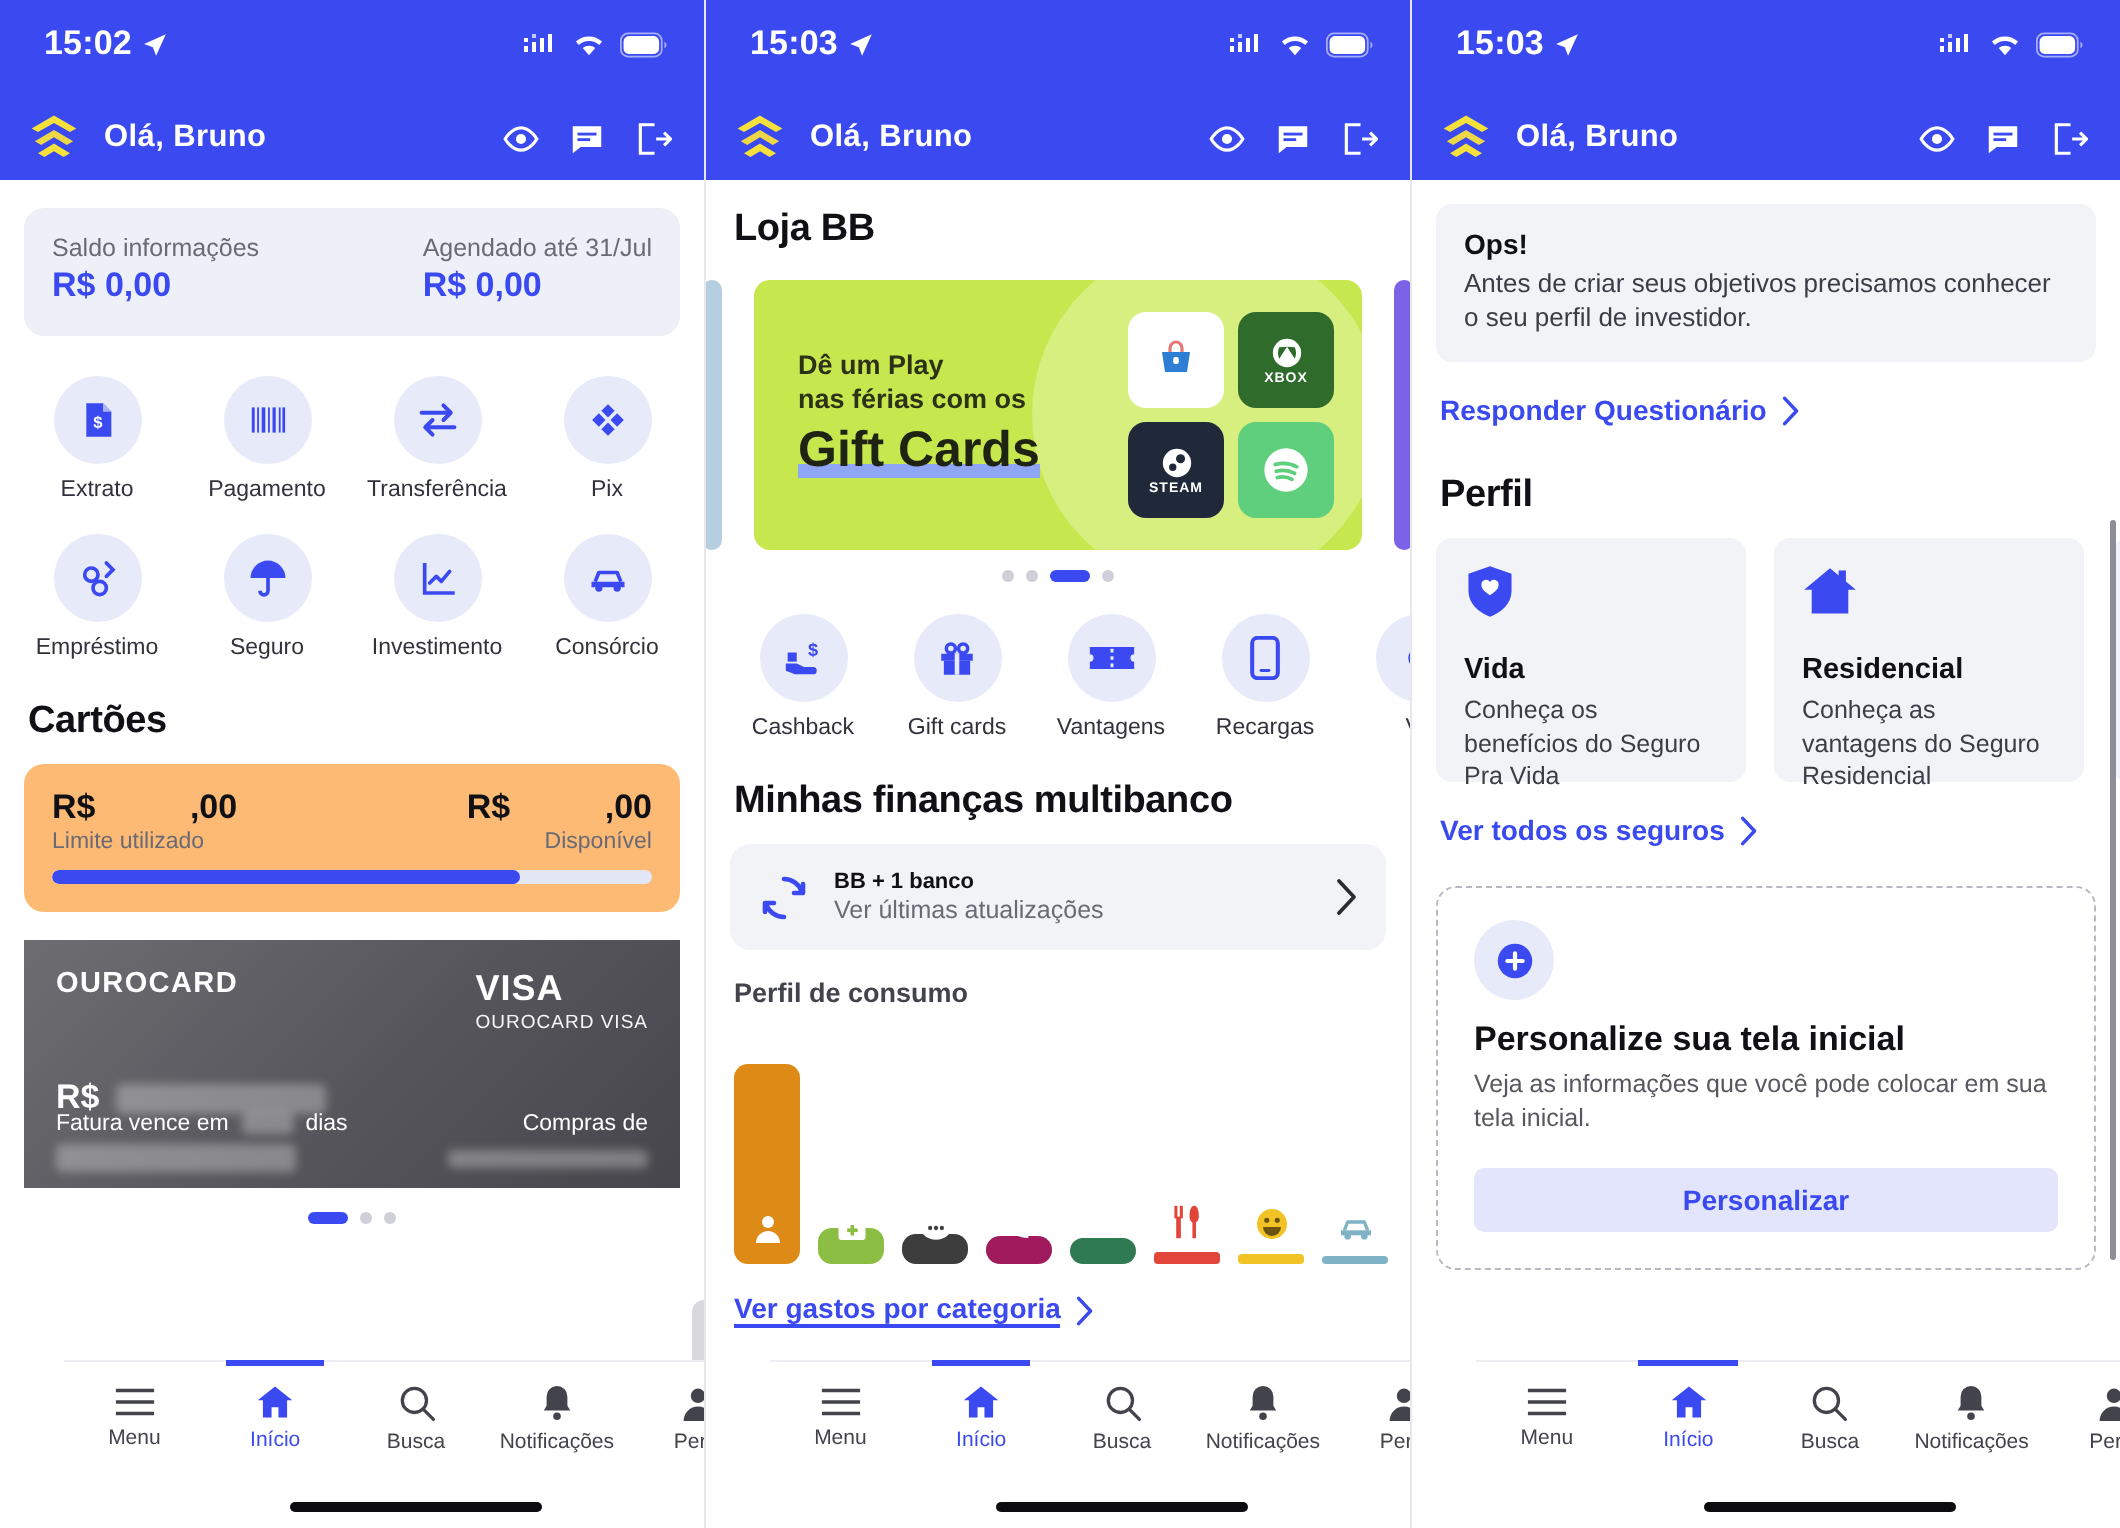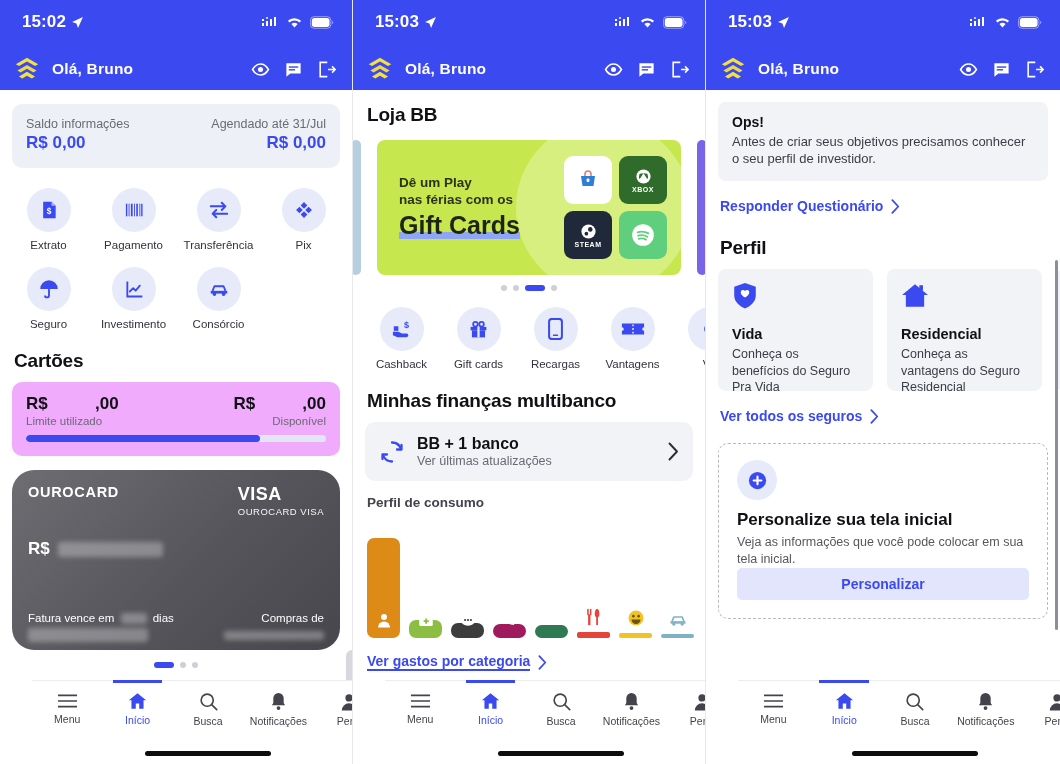--- a/index.html
+++ b/index.html
@@ -39,44 +39,44 @@
   .sec-title { font-size: 19px; font-weight: 700; color: #101015; letter-spacing: -.2px;}
   .pad { padding: 0 14px; }
 
   
   .balance {
     margin: 14px 12px 0; background: #eef0f8; border-radius: 10px;
     padding: 13px 14px 15px; display: flex; justify-content: space-between;
   }
   .bal-lbl { font-size: 12.5px; color: #6a6a75; }
   .bal-val { font-size: 17px; font-weight: 700; color: #3a49f0; margin-top: 2px;}
-  .r { text-align: right; }
+  .r { text-align: left; }
 
   
   .qgrid { display: grid; grid-template-columns: repeat(4,1fr); margin-top: 14px; padding: 0 6px;}
   .qitem { display: flex; flex-direction: column; align-items: center; gap: 7px; padding: 6px 0 10px;}
   .qcircle {
     width: 44px; height: 44px; border-radius: 50%;
     background: #e7eaf9; display: flex; align-items: center; justify-content: center;
   }
   .qlabel { font-size: 11.5px; color: #32323c; }
 
   
   .limit-card {
-    margin: 10px 12px 0; background: #f0abfc; border-radius: 10px; padding: 12px 14px 14px;
+    margin: 10px 12px 0; background: #fdba74; border-radius: 10px; padding: 12px 14px 14px;
   }
   .limit-row { display: flex; justify-content: space-between; align-items: baseline; }
   .limit-amt { font-size: 17px; font-weight: 700; color: #101015; white-space: pre;}
   .limit-sub { display: flex; justify-content: space-between; margin-top: 1px;}
   .limit-sub span { font-size: 11.5px; color: #6a6a75; }
   .pbar { margin-top: 8px; height: 7px; border-radius: 4px; background: #e3e6f5; overflow: hidden;}
   .pfill { height: 100%; background: #3a49f0; border-radius: 4px; }
 
   .credit-card {
-    margin: 14px 12px 0; height: 180px; border-radius: 22px;
+    margin: 14px 12px 0; height: 124px; border-radius: 0;
     background: linear-gradient(135deg,#6d6d72 0%, #55555b 55%, #46464c 100%);
     color: #fff; padding: 14px 16px; position: relative; overflow: hidden;
   }
   .cc-top { display: flex; justify-content: space-between; align-items: flex-start; }
   .cc-brandname { font-size: 14.5px; font-weight: 700; letter-spacing: .7px; }
   .cc-visa { font-size: 18px; font-weight: 700; letter-spacing: .5px;}
   .cc-platinum { font-size: 9.5px; letter-spacing: .5px; text-align: right; margin-top: 1px; opacity:.95}
   .cc-amt { font-size: 17px; font-weight: 700; margin-top: 22px; }
   .cc-bottom { position: absolute; left: 16px; right: 16px; bottom: 26px;
                display: flex; justify-content: space-between; font-size: 11.5px; }
@@ -111,21 +111,21 @@
   .t-steam { background: #20293a; }
   .t-spot { background: #5fcf7e; }
   .tile-lbl { font-size: 7px; color: #fff; font-weight: 700; letter-spacing: .5px; margin-top:1px;}
 
   .srow { display: flex; margin-top: 16px; padding-left: 10px; }
   .sitem { width: 77px; display: flex; flex-direction: column; align-items: center; gap: 7px; flex:none;}
   .sitem .qlabel { white-space: nowrap; }
 
   .mb-card { margin: 10px 12px 0; background: #f2f3f7; border-radius: 10px;
              padding: 13px 14px; display: flex; align-items: center; gap: 12px;}
-  .mb-t1 { font-size: 16px; font-weight: 700; color: #101015; }
+  .mb-t1 { font-size: 11px; font-weight: 700; color: #101015; }
   .mb-t2 { font-size: 12.5px; color: #6a6a75; margin-top: 1px; }
   .chev { margin-left: auto; color: #2b2b33; font-size: 20px; font-weight: 300;}
 
   .ptitle { font-size: 13.5px; font-weight: 700; color: #43434c; margin: 14px 0 0 14px;}
   .chart { display: flex; align-items: flex-end; gap: 9px; padding: 0 0 0 14px; margin-top: 10px; height: 118px;}
   .bar { width: 33px; border-radius: 7px; position: relative; display: flex;
          align-items: flex-end; justify-content: center; flex: none; }
   .bar.thin { border-radius: 2px; }
   .bar-ic { position: absolute; bottom: 5px; width: 26px; height: 26px;
             display: flex; align-items: center; justify-content: center; }
@@ -143,21 +143,21 @@
   .seg-card.part { width: 60px; }
   .seg-t { font-size: 14.5px; font-weight: 700; color: #101015; margin-top: 12px;}
   .seg-d { font-size: 12.5px; color: #3c3c46; margin-top: 4px; line-height: 1.3;}
 
   .pers { margin: 18px 12px 0; border: 1.5px dashed #b9b9c4; border-radius: 10px;
           padding: 16px 18px 18px; }
   .pers-ic { width: 40px; height: 40px; border-radius: 50%; background: #e7eaf9;
              display: flex; align-items: center; justify-content: center; }
   .pers-t { font-size: 17px; font-weight: 700; color: #101015; margin-top: 10px; }
   .pers-d { font-size: 12.5px; color: #57575f; margin-top: 4px; line-height: 1.35;}
-  .pers-btn { height: 32px; border-radius: 5px; background: #e2e5fb;
+  .pers-btn { margin-top: 16px; height: 32px; border-radius: 5px; background: #e2e5fb;
               color: #3a49f0; font-size: 14px; font-weight: 700;
               display: flex; align-items: center; justify-content: center; border: none; width: 100%;}
   .scroll-ind { position: absolute; right: 2px; top: 170px; width: 3px; height: 370px;
                 background: #8e8e99; border-radius: 2px; }
 
   
   .nav { position: absolute; left: 0; bottom: 0; width: 100%; height: 84px;
          background: #fff; border-top: 1px solid #ececf1; margin-left: 32px; }
   .nav-items { display: flex; height: 56px; }
   .nav-item { flex: 1; display: flex; flex-direction: column; align-items: center;
@@ -284,20 +284,30 @@
                   <path d="M12 13.5 16 17.5 12 21.5 8 17.5z"></path>
                   <path d="M6.5 8 10.5 12 6.5 16 2.5 12z"></path>
                   <path d="M17.5 8 21.5 12 17.5 16 13.5 12z"></path>
                 </g>
               </svg>
             </div>
           <div class="qlabel">Pix</div>
         </div>
         <div class="qitem">
           <div class="qcircle">
+              <svg width="20" height="20" viewBox="0 0 24 24">
+                <path d="M8 6a4 4 0 1 1 0 8 4 4 0 0 1 0-8z" fill="none" stroke="#3a49f0" stroke-width="2.2"></path>
+                <path d="M13 14a4 4 0 1 1 0 8 4 4 0 0 1 0-8z" fill="none" stroke="#3a49f0" stroke-width="2.2"></path>
+                <path d="M17 3l4 4-4 4" fill="none" stroke="#3a49f0" stroke-width="2.2" stroke-linecap="round"></path>
+              </svg>
+            </div>
+          <div class="qlabel">Empréstimo</div>
+        </div>
+        <div class="qitem">
+          <div class="qcircle">
               <svg width="22" height="22" viewBox="0 0 24 24">
                 <path d="M2.5 12a9.5 9.5 0 0 1 19 0z" fill="#3a49f0"></path>
                 <path d="M12 12v7a2.2 2.2 0 0 1-4.4 0" fill="none" stroke="#3a49f0" stroke-width="2"></path>
               </svg>
             </div>
           <div class="qlabel">Seguro</div>
         </div>
         <div class="qitem">
           <div class="qcircle">
               <svg width="20" height="20" viewBox="0 0 24 24">
@@ -545,37 +555,37 @@
                 <rect x="4.5" y="13" width="15" height="8" fill="#3a49f0"></rect>
                 <rect x="10.7" y="9" width="2.6" height="12" fill="#e7eaf9"></rect>
                 <circle cx="8.5" cy="6" r="2.6" fill="none" stroke="#3a49f0" stroke-width="2"></circle>
                 <circle cx="15.5" cy="6" r="2.6" fill="none" stroke="#3a49f0" stroke-width="2"></circle>
               </svg>
             </div>
           <div class="qlabel">Gift cards</div>
         </div>
         <div class="sitem">
           <div class="qcircle">
-              <svg width="15" height="22" viewBox="0 0 16 24">
-                <rect x="1" y="1" width="14" height="22" rx="3" fill="none" stroke="#3a49f0" stroke-width="2.2"></rect>
-                <rect x="5" y="18" width="6" height="1.6" rx="1" fill="#3a49f0"></rect>
-              </svg>
-            </div>
-          <div class="qlabel">Recargas</div>
-        </div>
-        <div class="sitem">
-          <div class="qcircle">
               <svg width="24" height="18" viewBox="0 0 26 18">
                 <path d="M1 3h24v4a2 2 0 0 0 0 4v4H1v-4a2 2 0 0 0 0-4z" fill="#3a49f0"></path>
                 <g stroke="#e7eaf9" stroke-width="1.6">
                   <path d="M13 4v2M13 8v2M13 12v2"></path>
                 </g>
               </svg>
             </div>
           <div class="qlabel">Vantagens</div>
+        </div>
+        <div class="sitem">
+          <div class="qcircle">
+              <svg width="15" height="22" viewBox="0 0 16 24">
+                <rect x="1" y="1" width="14" height="22" rx="3" fill="none" stroke="#3a49f0" stroke-width="2.2"></rect>
+                <rect x="5" y="18" width="6" height="1.6" rx="1" fill="#3a49f0"></rect>
+              </svg>
+            </div>
+          <div class="qlabel">Recargas</div>
         </div>
         <div class="sitem">
           <div class="qcircle">
               <svg width="20" height="20" viewBox="0 0 24 24">
                 <circle cx="12" cy="12" r="7" fill="#3a49f0"></circle>
               </svg>
             </div>
           <div class="qlabel">Ve</div>
         </div>
       </div>

